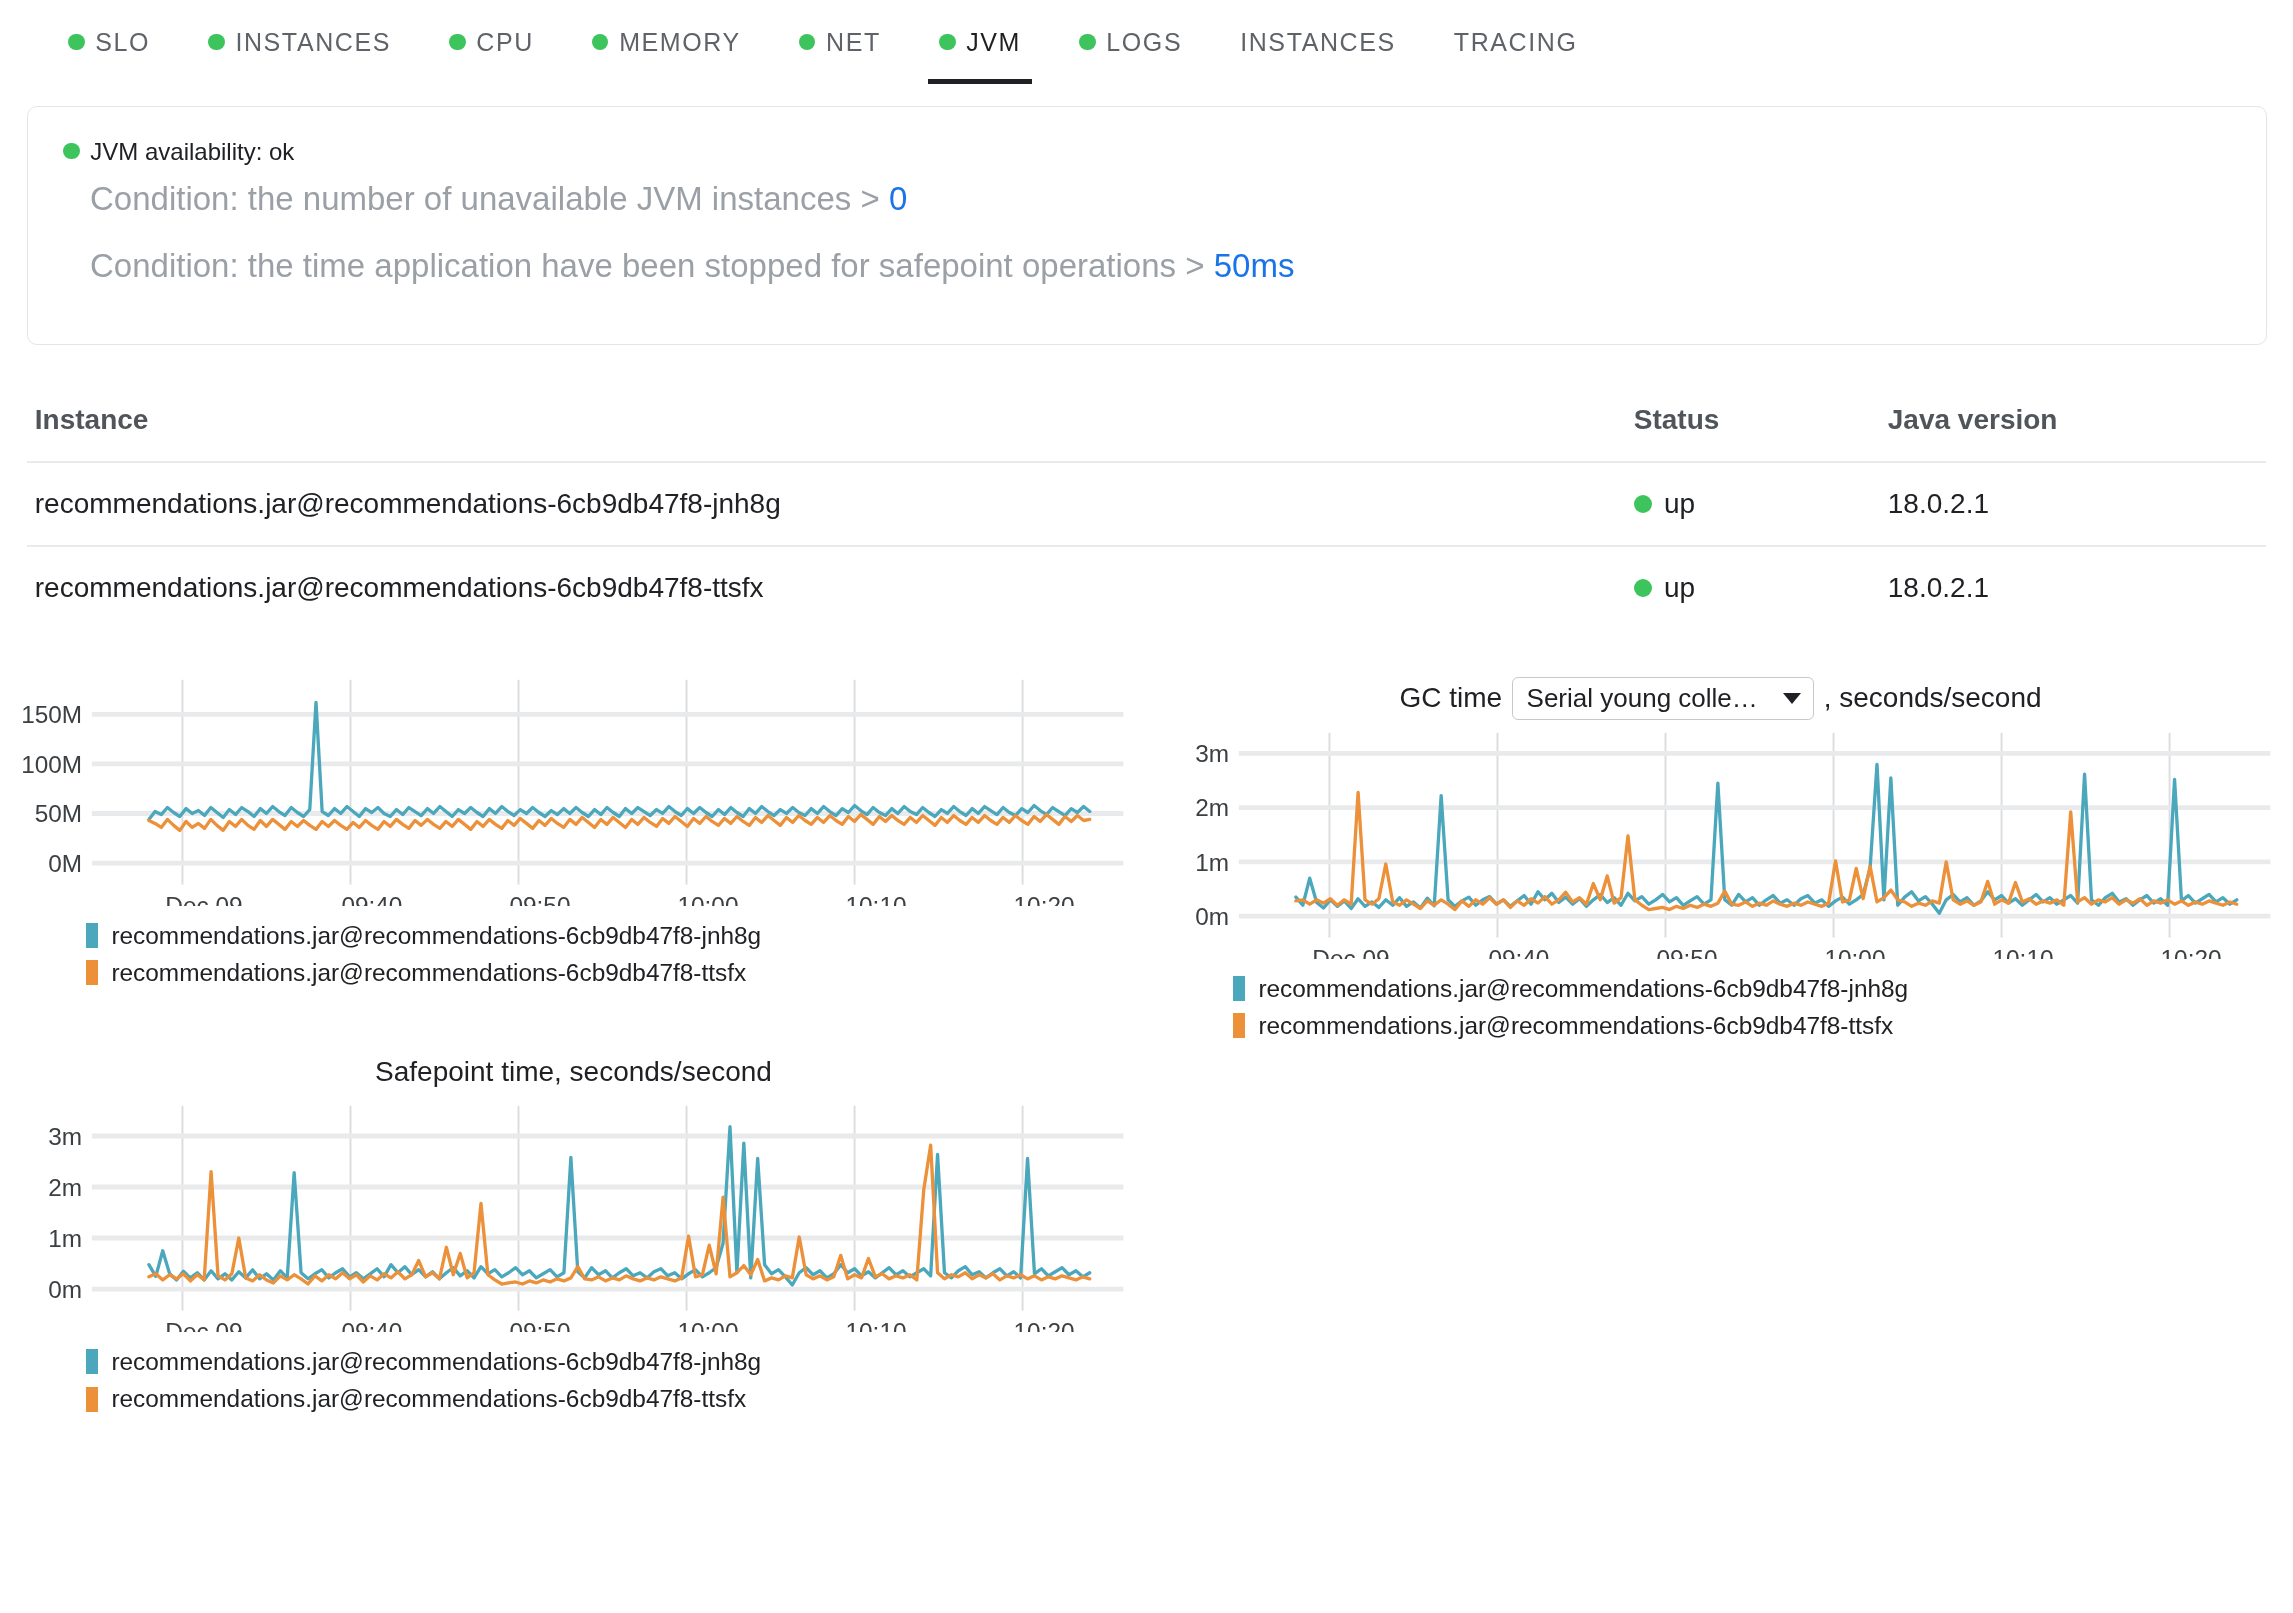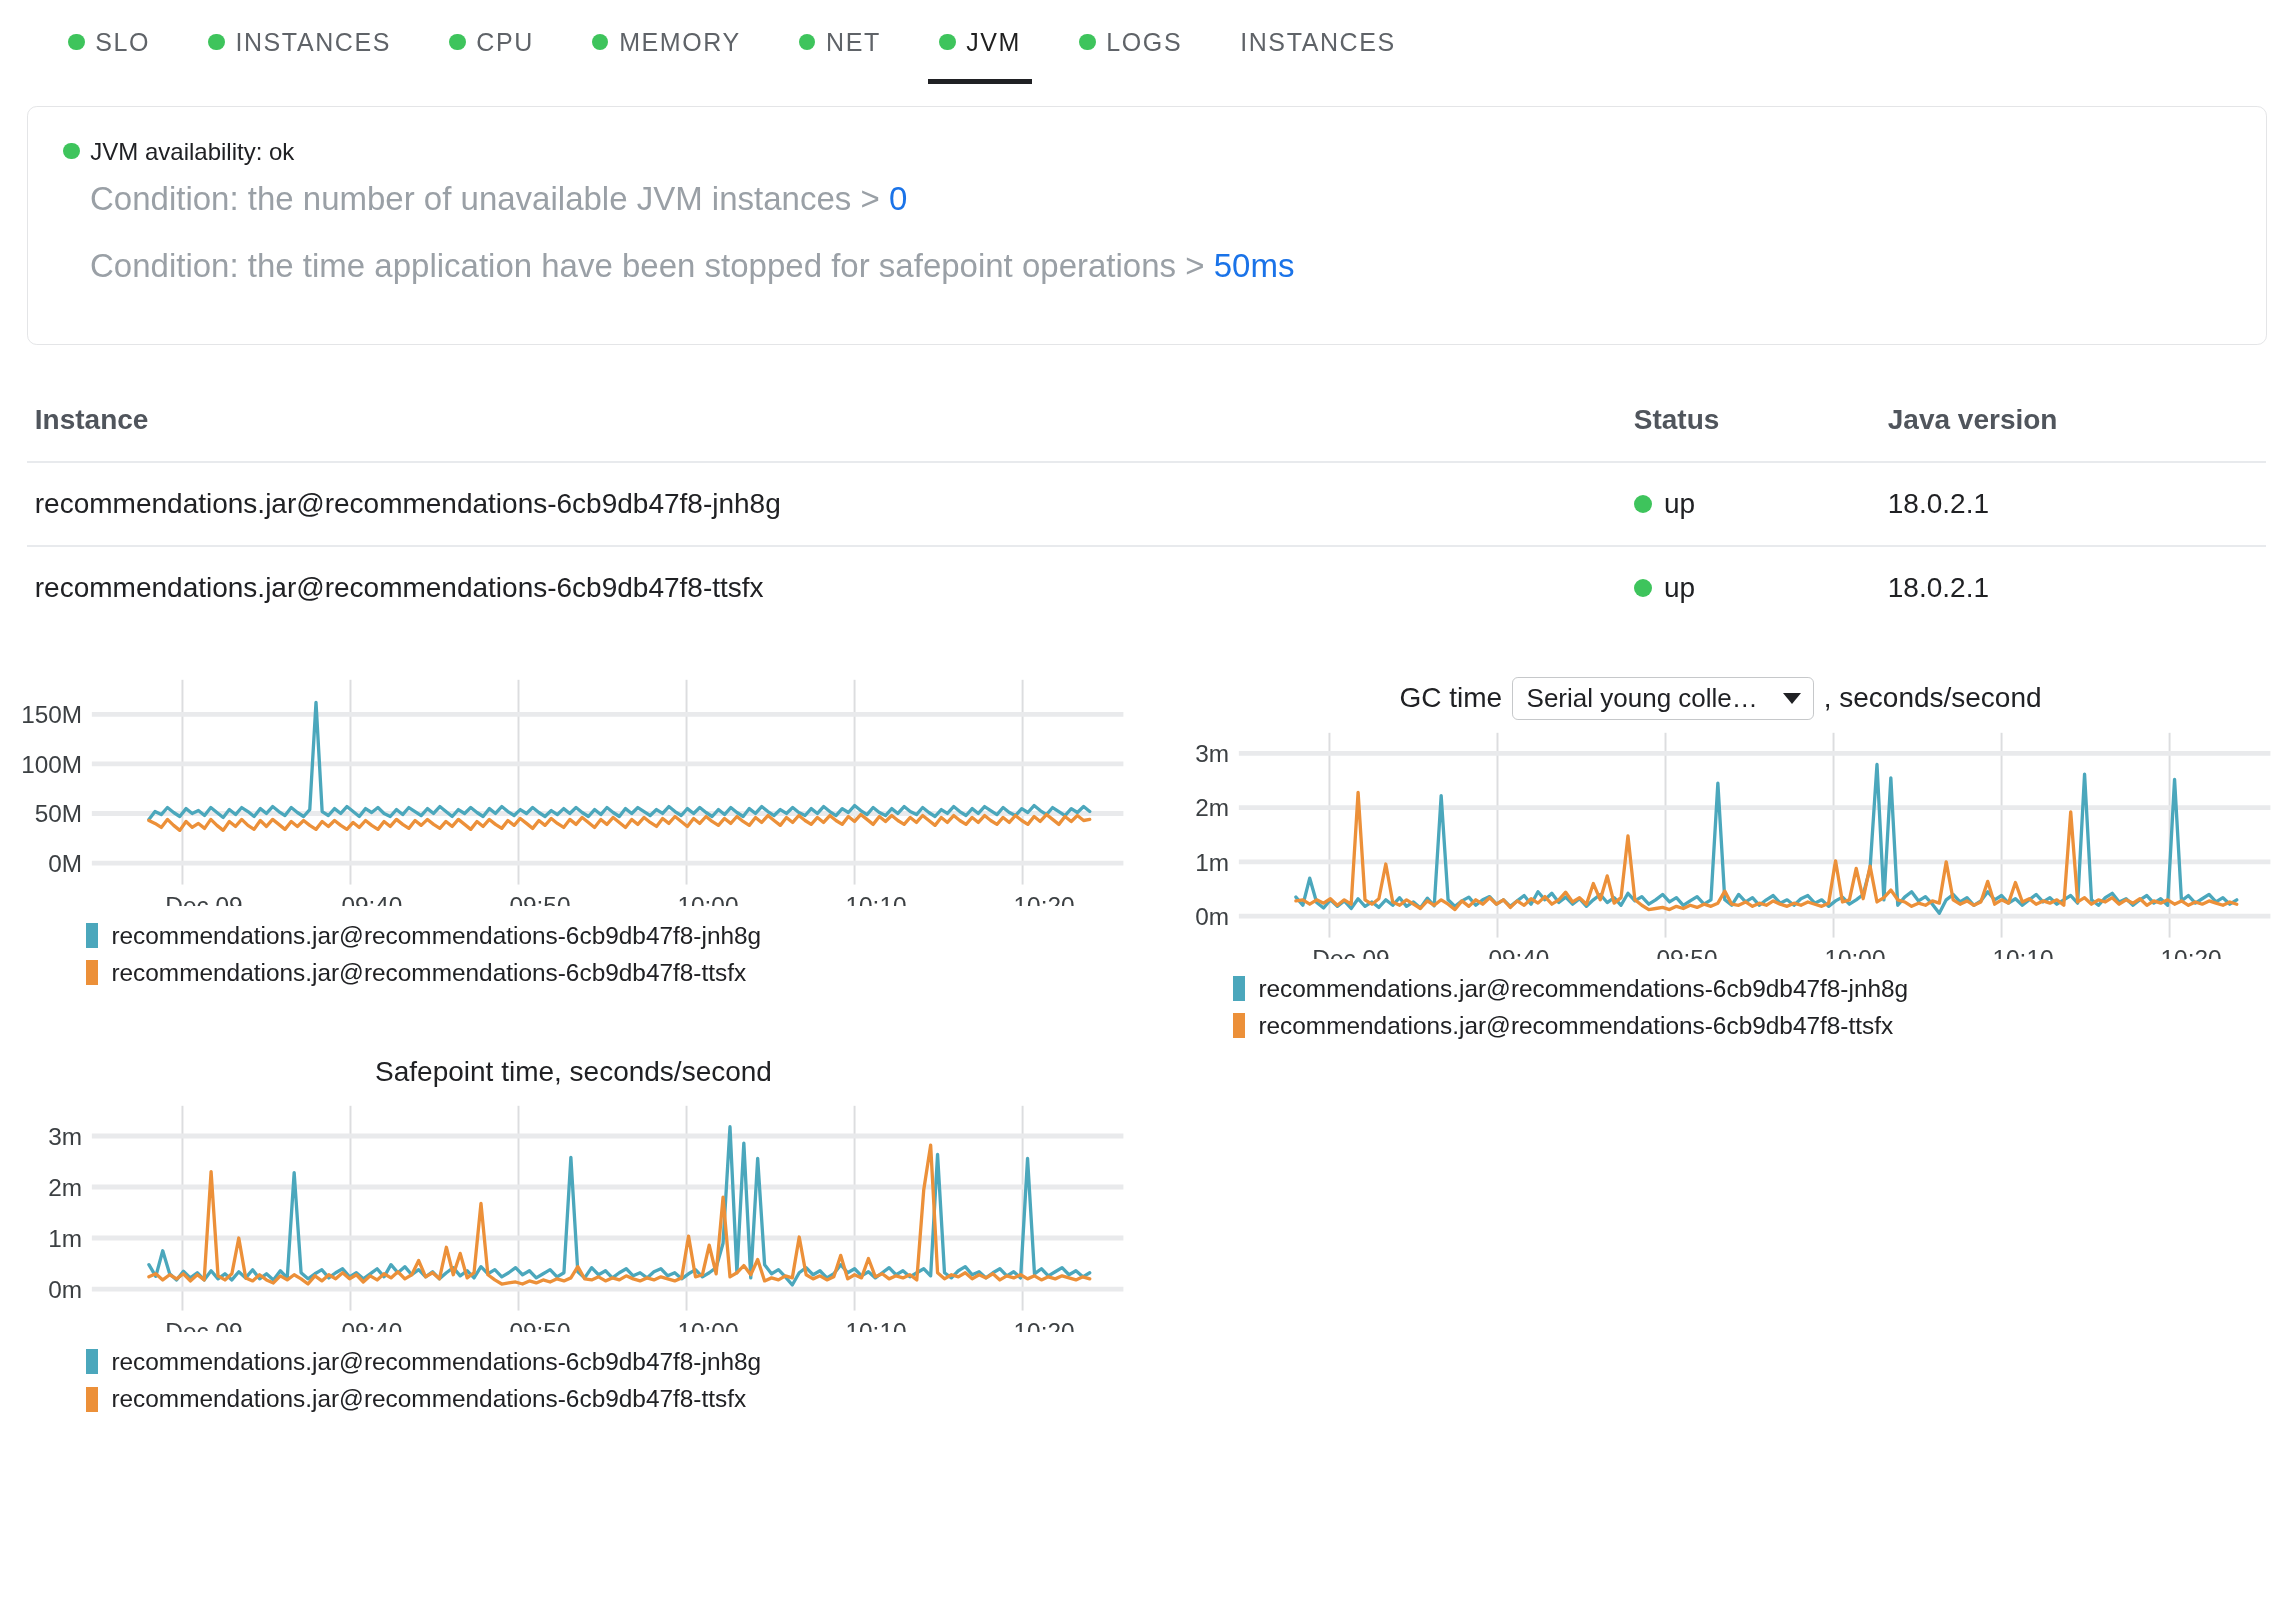--- a/index.html
+++ b/index.html
@@ -208,20 +208,23 @@
     <div class="tab active">
       <span class="tabdot"></span>
       <span class="tab-label">JVM</span>
     </div>
     <div class="tab">
       <span class="tabdot"></span>
       <span class="tab-label">LOGS</span>
     </div>
     <div class="tab">
       <span class="tab-label">INSTANCES</span>
+    </div>
+    <div class="tab">
+      <span class="tab-label">TRACING</span>
     </div>
   </div>
 
 <div class="card" id="conditions-card">
     <div class="cond-block">
       <div class="cond-title">
         <span class="dot"></span>
         <span>JVM availability: ok</span>
       </div>
       <div class="cond-sub"><span>Condition: the number of unavailable JVM instances &gt; </span><span class="thr">0</span></div>

